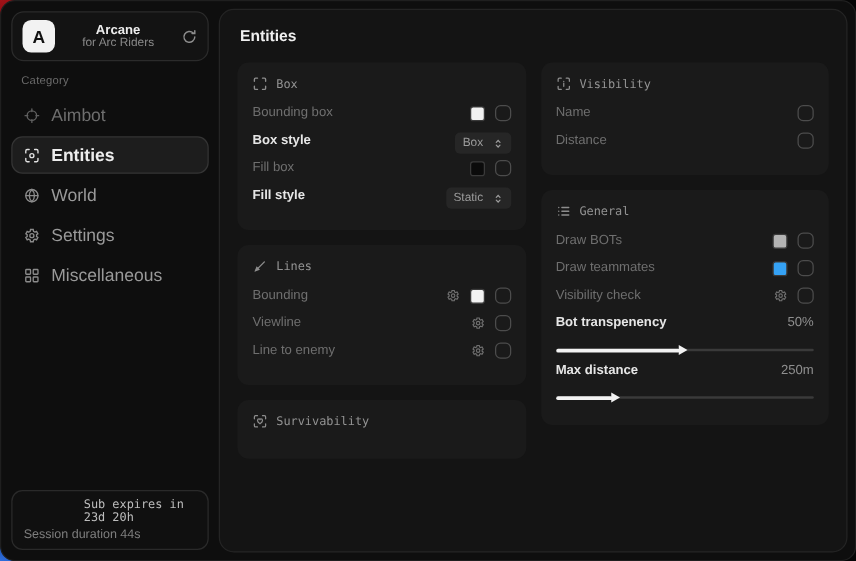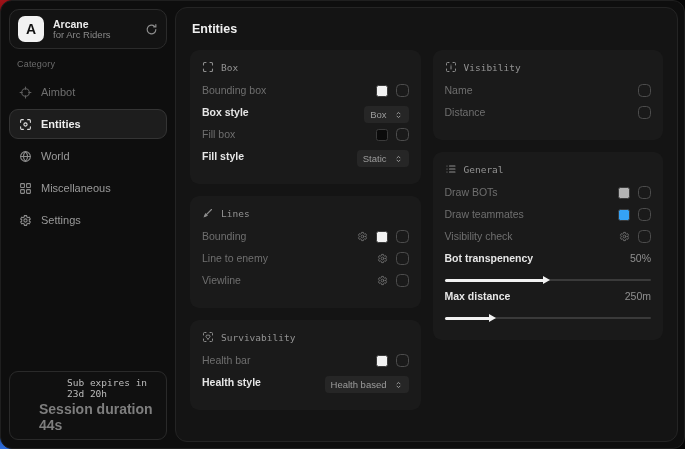--- a/index.html
+++ b/index.html
@@ -12,36 +12,36 @@
            background:linear-gradient(20deg,#2f6fe0,#123a86);}
   .window{position:absolute;inset:0 0 0 0;background:#0e0e0e;border-radius:12px;
           border:1px solid #1f1f1f;box-sizing:border-box;display:flex;}
 
   
   .sidebar{width:174px;flex:0 0 174px;display:flex;flex-direction:column;padding:8px;box-sizing:border-box;}
   .brand{display:flex;align-items:center;gap:9px;border:1px solid #2b2b2b;border-radius:10px;
          padding:6px 8px;background:#131313;}
   .logo{width:26px;height:26px;border-radius:7px;background:#f2f2f2;color:#111;
         display:flex;align-items:center;justify-content:center;font-weight:bold;font-size:14px;}
-  .brand-text{flex:1;line-height:1.15;}
+  .brand-text{flex:1;line-height:1.15;text-align:center;}
   .brand-name{color:#ececec;font-size:10.5px;font-weight:bold;}
   .brand-sub{color:#8a8a8a;font-size:9.5px;}
   .brand-ico{color:#8d8d8d;display:flex;}
   .cat{color:#6b6b6b;font-size:9px;margin:10px 0 8px 8px;letter-spacing:.2px;}
   .nav{display:flex;flex-direction:column;gap:2px;}
   .nav-item{display:flex;align-items:center;gap:9px;height:28px;padding:0 9px;border-radius:9px;
-            color:#9a9a9a;font-size:11px;border:1px solid transparent;cursor:pointer;}
+            color:#9a9a9a;font-size:14px;border:1px solid transparent;cursor:pointer;}
   .nav-item .ni{display:flex;color:#8b8b8b;}
   .nav-item.dim{color:#6e6e6e;}.nav-item.dim .ni{color:#606060;}
   .nav-item.active{background:#1d1d1d;border-color:#343434;color:#ededed;font-weight:bold;}
   .nav-item.active .ni{color:#e0e0e0;}
   .sb-spacer{flex:1;}
   .sub-card{border:1px solid #2a2a2a;border-radius:9px;padding:5px 9px 6px;background:#101010;}
   .sub-l1{font-family:"DejaVu Sans Mono","Liberation Mono",monospace;font-size:9.5px;color:#bdbdbd;margin-left:48px;}
-  .sub-l2{font-size:14px;color:#7e7e7e;font-weight:bold;margin-top:2px;margin-left:20px;}
+  .sub-l2{font-size:10px;color:#7e7e7e;font-weight:normal;margin-top:2px;}
 
   
   .main{flex:1;margin:6px 6px 6px 0;background:#141414;border:1px solid #242424;border-radius:12px;
         padding:12px 14px;box-sizing:border-box;overflow:hidden;}
   .page-title{color:#efefef;font-size:12.5px;font-weight:bold;margin:2px 0 14px 2px;}
   .cols{display:flex;gap:12px;align-items:flex-start;}
   .col{flex:1;display:flex;flex-direction:column;gap:12px;min-width:0;}
   .panel{background:#1a1a1a;border-radius:9px;padding:11px 12px 13px;}
   .p-head{display:flex;align-items:center;gap:7px;margin-bottom:11px;}
   .p-head .pi{display:flex;color:#8d8d8d;}
@@ -116,36 +116,36 @@
             <svg width="13" height="13" viewBox="0 0 24 24" fill="none" stroke="currentColor" stroke-width="2" stroke-linecap="round">
               <circle cx="12" cy="12" r="9"></circle>
                 <path d="M3 12h18M12 3c2.5 2.6 3.8 5.7 3.8 9S14.5 18.4 12 21c-2.5-2.6-3.8-5.7-3.8-9S9.5 5.6 12 3z"></path>
             </svg>
           </span>
           <span>World</span>
         </div>
         <div class="nav-item">
           <span class="ni">
             <svg width="13" height="13" viewBox="0 0 24 24" fill="none" stroke="currentColor" stroke-width="2" stroke-linecap="round">
+              <circle cx="12" cy="12" r="3"></circle>
+              <path d="M19 12a7 7 0 0 0-.1-1.2l2-1.5-2-3.5-2.4 1a7 7 0 0 0-2-1.2L14 3h-4l-.5 2.6a7 7 0 0 0-2 1.2l-2.4-1-2 3.5 2 1.5A7 7 0 0 0 5 12c0 .4 0 .8.1 1.2l-2 1.5 2 3.5 2.4-1a7 7 0 0 0 2 1.2L10 21h4l.5-2.6a7 7 0 0 0 2-1.2l2.4 1 2-3.5-2-1.5c.1-.4.1-.8.1-1.2z"></path>
+            </svg>
+          </span>
+          <span>Settings</span>
+        </div>
+        <div class="nav-item">
+          <span class="ni">
+            <svg width="13" height="13" viewBox="0 0 24 24" fill="none" stroke="currentColor" stroke-width="2" stroke-linecap="round">
               <rect x="3" y="3" width="7" height="7" rx="1"></rect>
                 <rect x="14" y="3" width="7" height="7" rx="1"></rect>
               <rect x="3" y="14" width="7" height="7" rx="1"></rect>
                 <rect x="14" y="14" width="7" height="7" rx="1"></rect>
             </svg>
           </span>
           <span>Miscellaneous</span>
-        </div>
-        <div class="nav-item">
-          <span class="ni">
-            <svg width="13" height="13" viewBox="0 0 24 24" fill="none" stroke="currentColor" stroke-width="2" stroke-linecap="round">
-              <circle cx="12" cy="12" r="3"></circle>
-              <path d="M19 12a7 7 0 0 0-.1-1.2l2-1.5-2-3.5-2.4 1a7 7 0 0 0-2-1.2L14 3h-4l-.5 2.6a7 7 0 0 0-2 1.2l-2.4-1-2 3.5 2 1.5A7 7 0 0 0 5 12c0 .4 0 .8.1 1.2l-2 1.5 2 3.5 2.4-1a7 7 0 0 0 2 1.2L10 21h4l.5-2.6a7 7 0 0 0 2-1.2l2.4 1 2-3.5-2-1.5c.1-.4.1-.8.1-1.2z"></path>
-            </svg>
-          </span>
-          <span>Settings</span>
         </div>
       </div>
 
       <div class="sb-spacer"></div>
 
       <div class="sub-card">
         <div class="sub-l1">Sub expires in 23d 20h</div>
         <div class="sub-l2">Session duration 44s</div>
       </div>
     </div>
@@ -224,33 +224,33 @@
                     <svg width="11" height="11" viewBox="0 0 24 24" fill="none" stroke="currentColor" stroke-width="2" stroke-linecap="round">
                         <circle cx="12" cy="12" r="3"></circle>
                         <path d="M19 12a7 7 0 0 0-.1-1.2l2-1.5-2-3.5-2.4 1a7 7 0 0 0-2-1.2L14 3h-4l-.5 2.6a7 7 0 0 0-2 1.2l-2.4-1-2 3.5 2 1.5A7 7 0 0 0 5 12c0 .4 0 .8.1 1.2l-2 1.5 2 3.5 2.4-1a7 7 0 0 0 2 1.2L10 21h4l.5-2.6a7 7 0 0 0 2-1.2l2.4 1 2-3.5-2-1.5c.1-.4.1-.8.1-1.2z"></path>
                       </svg>
                   </span>
                   <span class="swatch" style="background: rgb(242, 242, 242);"></span>
                   <span class="checkbox"></span>
                 </span>
               </div>
               <div class="row">
-                <span class="lbl">Line to enemy</span>
+                <span class="lbl">Viewline</span>
                 <span class="ctrls">
                   <span class="gear">
                     <svg width="11" height="11" viewBox="0 0 24 24" fill="none" stroke="currentColor" stroke-width="2" stroke-linecap="round">
                         <circle cx="12" cy="12" r="3"></circle>
                         <path d="M19 12a7 7 0 0 0-.1-1.2l2-1.5-2-3.5-2.4 1a7 7 0 0 0-2-1.2L14 3h-4l-.5 2.6a7 7 0 0 0-2 1.2l-2.4-1-2 3.5 2 1.5A7 7 0 0 0 5 12c0 .4 0 .8.1 1.2l-2 1.5 2 3.5 2.4-1a7 7 0 0 0 2 1.2L10 21h4l.5-2.6a7 7 0 0 0 2-1.2l2.4 1 2-3.5-2-1.5c.1-.4.1-.8.1-1.2z"></path>
                       </svg>
                   </span>
                   <span class="checkbox"></span>
                 </span>
               </div>
               <div class="row">
-                <span class="lbl">Viewline</span>
+                <span class="lbl">Line to enemy</span>
                 <span class="ctrls">
                   <span class="gear">
                     <svg width="11" height="11" viewBox="0 0 24 24" fill="none" stroke="currentColor" stroke-width="2" stroke-linecap="round">
                         <circle cx="12" cy="12" r="3"></circle>
                         <path d="M19 12a7 7 0 0 0-.1-1.2l2-1.5-2-3.5-2.4 1a7 7 0 0 0-2-1.2L14 3h-4l-.5 2.6a7 7 0 0 0-2 1.2l-2.4-1-2 3.5 2 1.5A7 7 0 0 0 5 12c0 .4 0 .8.1 1.2l-2 1.5 2 3.5 2.4-1a7 7 0 0 0 2 1.2L10 21h4l.5-2.6a7 7 0 0 0 2-1.2l2.4 1 2-3.5-2-1.5c.1-.4.1-.8.1-1.2z"></path>
                       </svg>
                   </span>
                   <span class="checkbox"></span>
                 </span>
               </div>
@@ -260,40 +260,20 @@
           <div class="panel">
             <div class="p-head">
               <span class="pi">
                 <svg width="12" height="12" viewBox="0 0 24 24" fill="none" stroke="currentColor" stroke-width="2" stroke-linecap="round">
                   <path d="M8 3H5a2 2 0 0 0-2 2v3M16 3h3a2 2 0 0 1 2 2v3M21 16v3a2 2 0 0 1-2 2h-3M3 16v3a2 2 0 0 0 2 2h3"></path>
                   <path d="M12 16s-4-2.6-4-5.3C8 9 9.2 8 10.4 8c.8 0 1.3.4 1.6 1 .3-.6.8-1 1.6-1C14.8 8 16 9 16 10.7c0 2.7-4 5.3-4 5.3z"></path>
                 </svg>
               </span>
               <span class="p-title">Survivability</span>
             </div>
-            <div class="rows">
-              <div class="row">
-                <span class="lbl">Health bar</span>
-                <span class="ctrls">
-                  <span class="swatch" style="background: rgb(242, 242, 242);"></span>
-                  <span class="checkbox"></span>
-                </span>
-              </div>
-              <div class="row">
-                <span class="lbl strong">Health style</span>
-                <button class="dropdown">
-                  <span>Health based</span>
-                  <span class="dd-ico">
-                    <svg width="9" height="10" viewBox="0 0 24 24" fill="none" stroke="currentColor" stroke-width="2.6" stroke-linecap="round">
-                        <path d="M8 9l4-4 4 4M8 15l4 4 4-4"></path>
-                      </svg>
-                  </span>
-                </button>
-              </div>
-            </div>
           </div>
         </div>
 
         <div class="col">
 
           <div class="panel">
             <div class="p-head">
               <span class="pi">
                 <svg width="12" height="12" viewBox="0 0 24 24" fill="none" stroke="currentColor" stroke-width="2" stroke-linecap="round">
                   <path d="M8 3H5a2 2 0 0 0-2 2v3M16 3h3a2 2 0 0 1 2 2v3M21 16v3a2 2 0 0 1-2 2h-3M3 16v3a2 2 0 0 0 2 2h3"></path>

